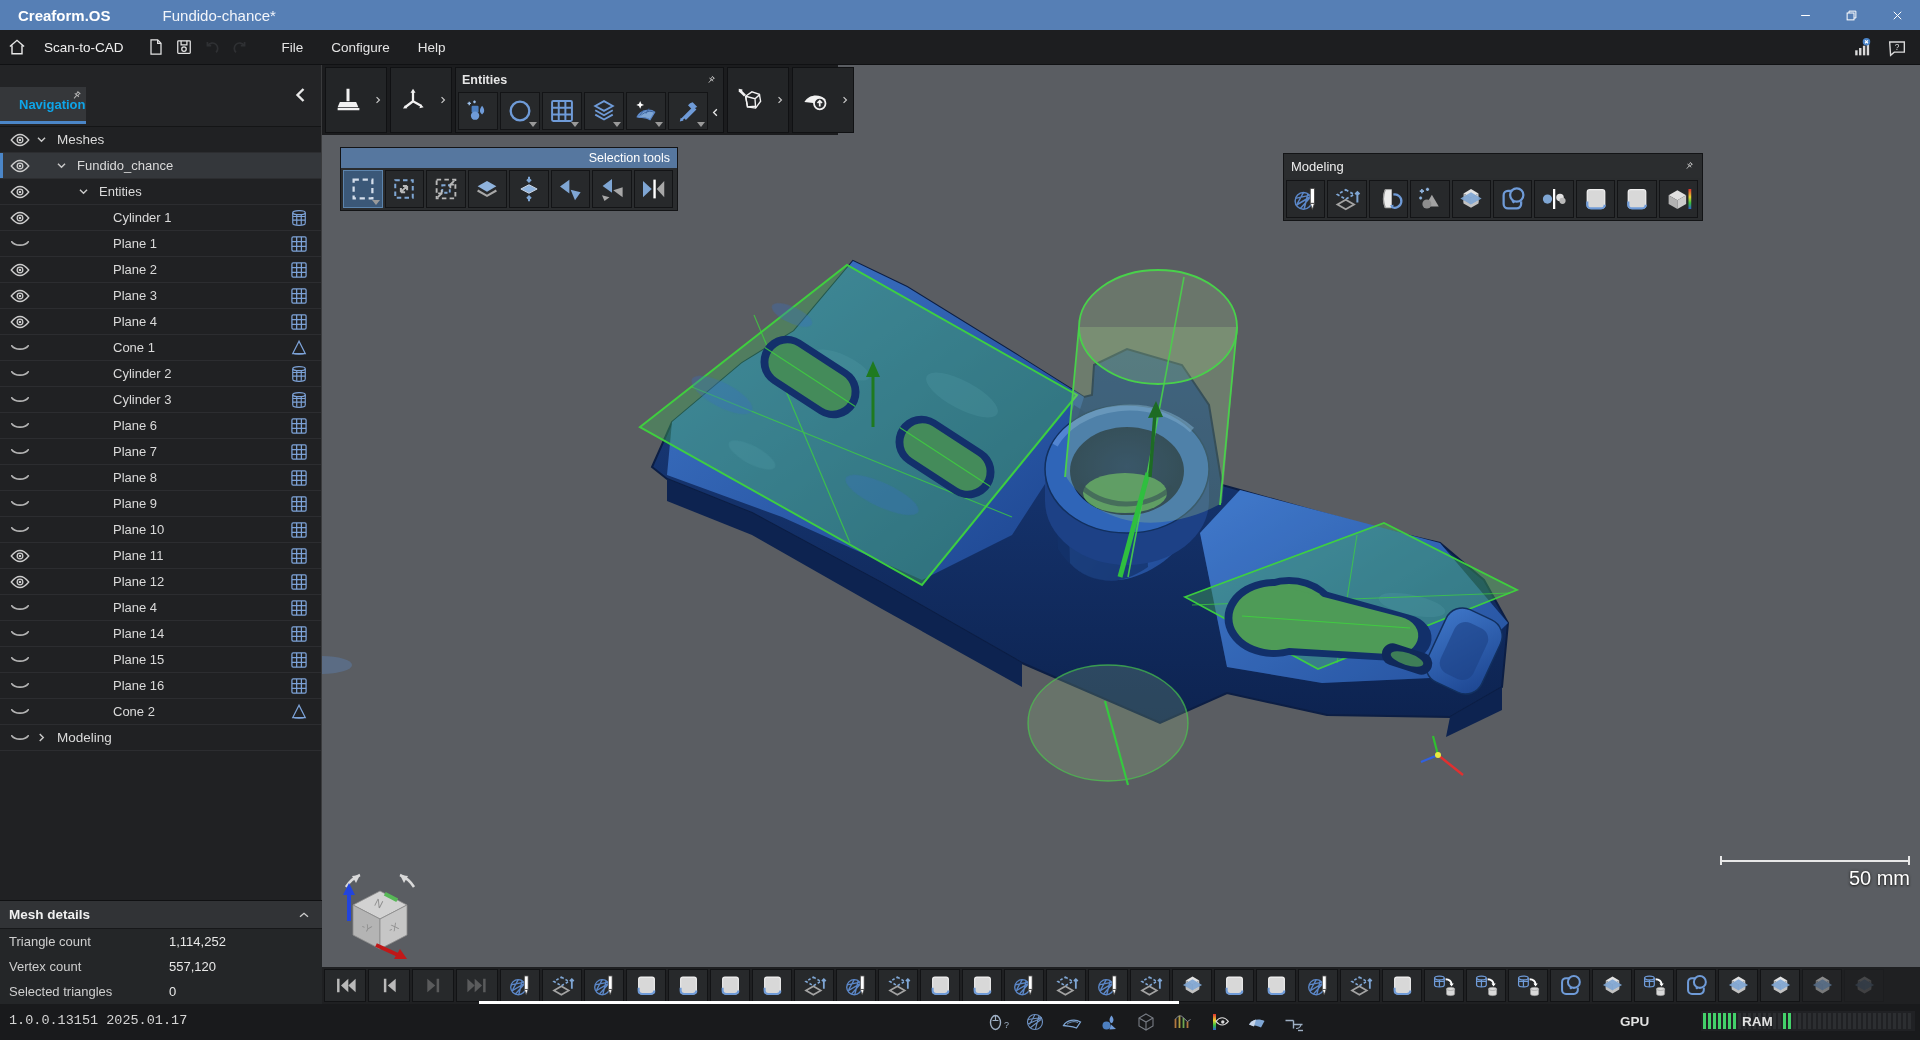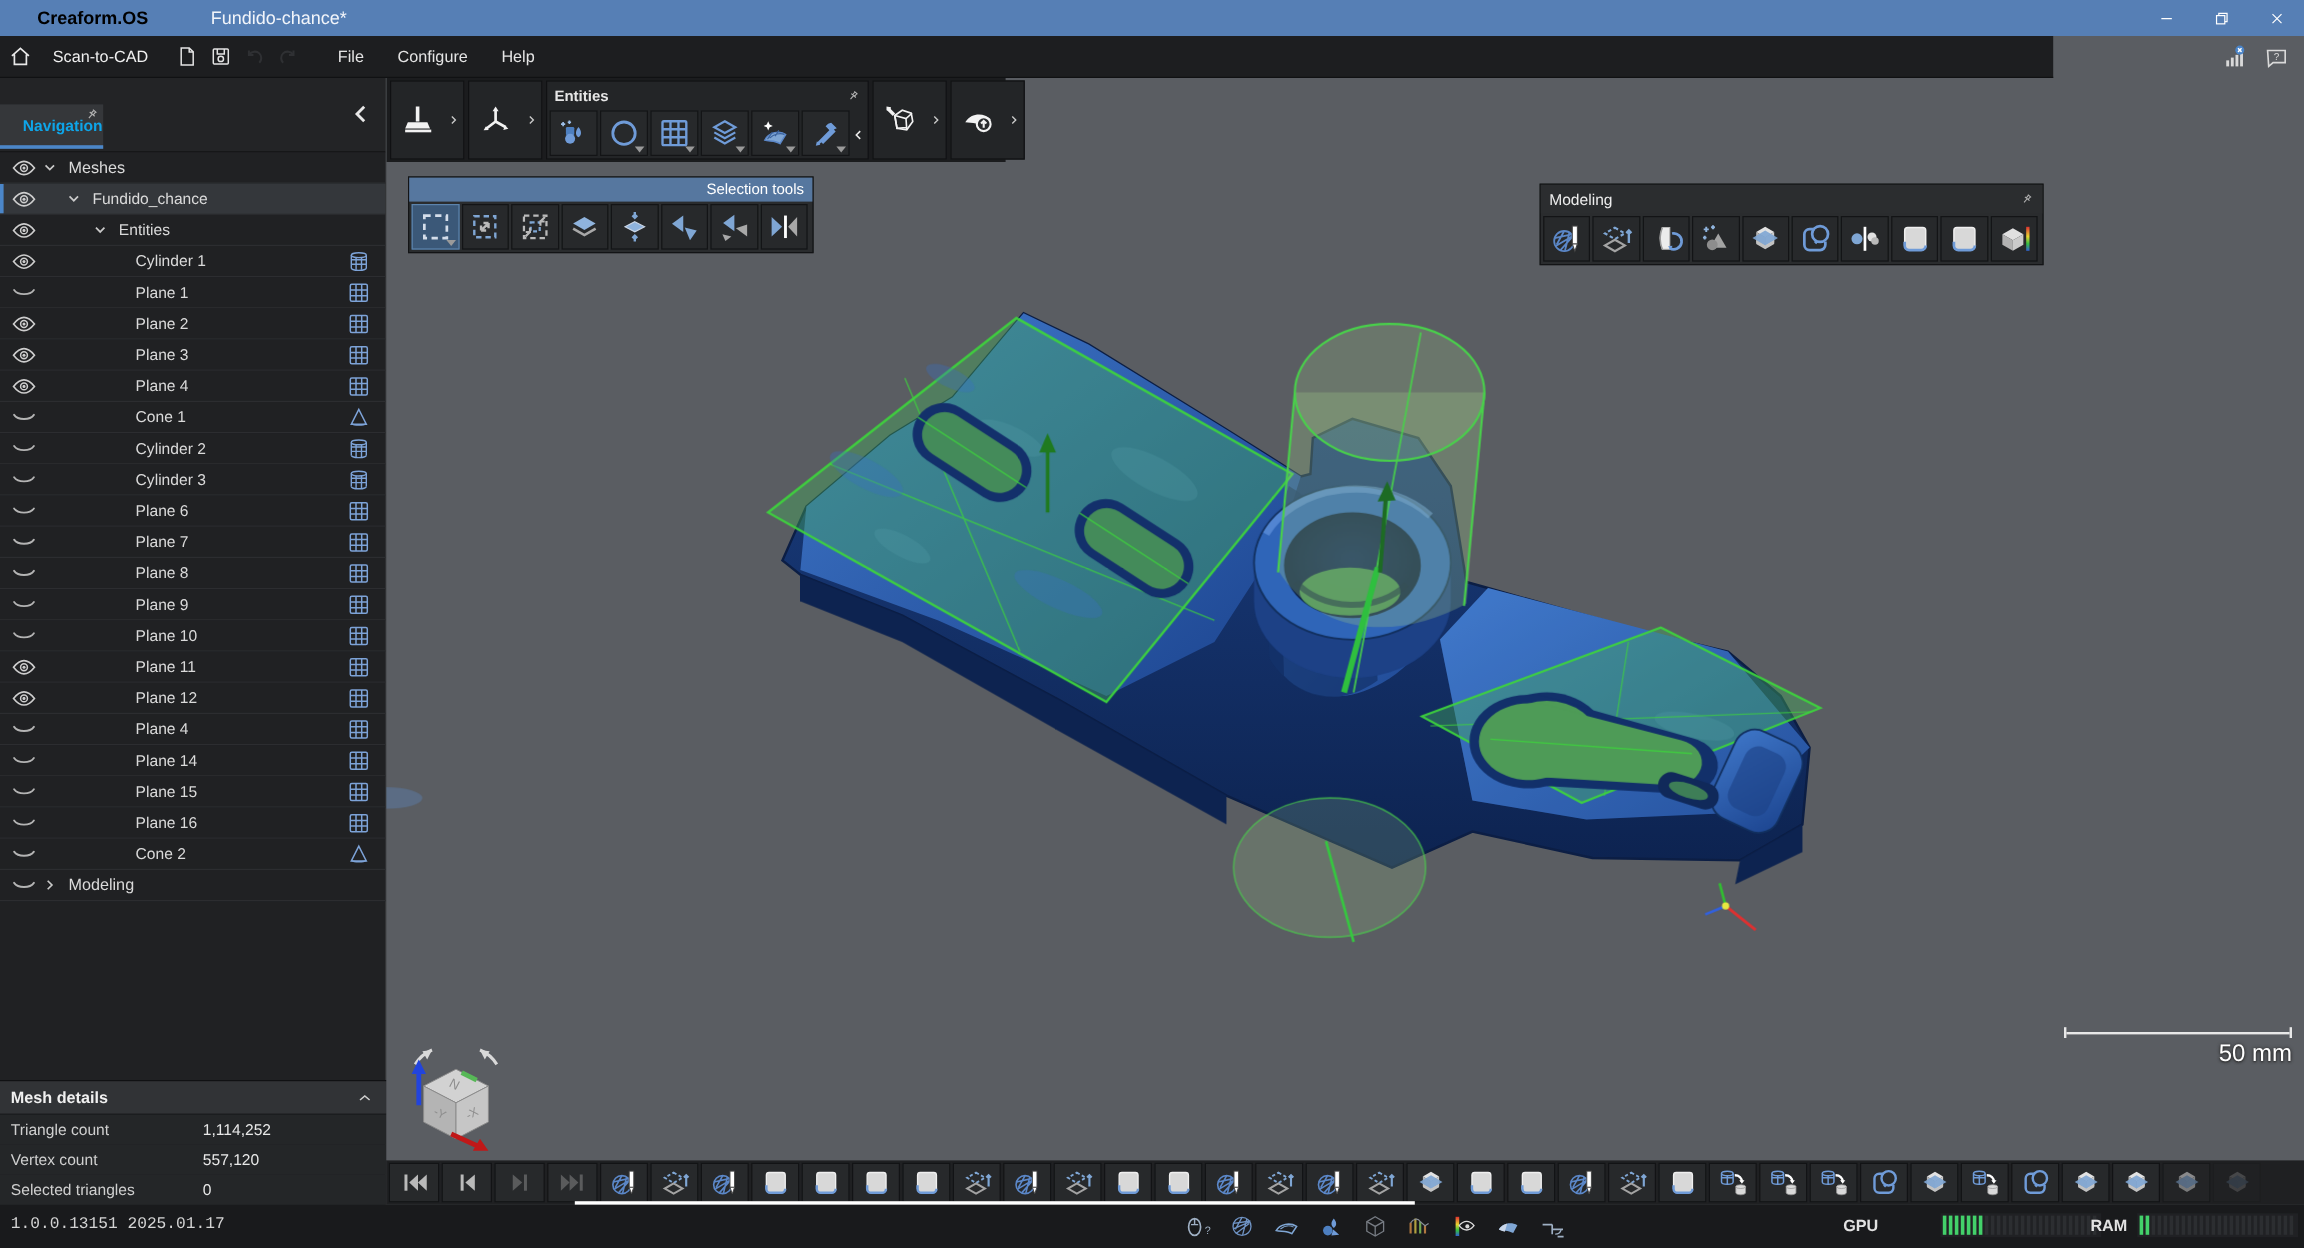--- a/index.html
+++ b/index.html
@@ -2,28 +2,28 @@
 <html><head>
 <meta charset="utf-8">
 <style>
   html,body{margin:0;padding:0;background:#000;}
   *{box-sizing:border-box;}
   body{font-family:"Liberation Sans",sans-serif;-webkit-font-smoothing:antialiased;}
   #app{position:relative;width:1920px;height:1040px;overflow:hidden;background:#5a5d62;color:#d6d6d6;}
 
   
   #titlebar{position:absolute;left:0;top:0;width:1920px;height:30px;background:#567fb5;display:flex;align-items:center;}
-  #titlebar .app{font-weight:bold;font-size:15px;color:#000000;margin-left:31px;}
+  #titlebar .app{font-weight:bold;font-size:15px;color:#ffffff;margin-left:18px;}
   #titlebar .proj{font-size:15px;color:#f2f5fa;margin-left:52px;}
   #winctl{position:absolute;right:0;top:0;height:30px;display:flex;}
   #winctl .wbtn{width:46px;height:30px;display:flex;align-items:center;justify-content:center;}
   #winctl svg{width:15px;height:15px;stroke:#fff;stroke-width:1.6;fill:none;}
 
   
-  #menubar{position:absolute;left:0;top:30px;width:1711px;height:35px;background:#1d1e20;display:flex;align-items:center;border-bottom:1px solid #101113;}
+  #menubar{position:absolute;left:0;top:30px;width:1920px;height:35px;background:#1d1e20;display:flex;align-items:center;border-bottom:1px solid #101113;}
   #menubar .mi{display:flex;align-items:center;justify-content:center;height:35px;}
   #menubar svg{width:20px;height:20px;}
   .menu-text{font-size:13.5px;color:#e4e4e4;padding:0 14px;}
   #workflow{font-size:13.5px;color:#f0f0f0;margin:0 18px 0 10px;}
   #menubar .dim svg{opacity:.32;}
   #menu-right{position:absolute;right:6px;top:30px;height:35px;display:flex;align-items:center;gap:12px;padding-right:6px;}
   #menu-right svg{width:22px;height:22px;}
 
   
   #navpanel{position:absolute;left:0;top:65px;width:322px;height:939px;background:#202123;border-right:1px solid #3a3b3d;}
@@ -111,21 +111,21 @@
   .op.faded2{opacity:.2;}
   #tl-progress{position:absolute;left:157px;bottom:0;width:700px;height:3px;background:#fff;}
 
   
   #statusbar{position:absolute;left:0;top:1004px;width:1920px;height:36px;background:#191a1c;}
   #version{position:absolute;left:9px;top:9px;font-size:13.5px;color:#d4d4d4;font-family:Liberation Mono, monospace;}
   #sb-icons{position:absolute;left:985px;top:5px;display:flex;gap:11px;}
   #sb-icons .sbi{width:26px;height:26px;display:flex;align-items:center;justify-content:center;}
   #sb-icons svg{width:24px;height:24px;}
   .meterwrap{position:absolute;top:7px;display:flex;align-items:center;}
-  #gpu-wrap{left:1536px;gap:44px;}
+  #gpu-wrap{left:1620px;gap:44px;}
   #ram-wrap{left:1742px;}
   .mlabel{font-size:13.5px;font-weight:bold;color:#e2e2e2;margin-right:8px;}
   .meter{display:flex;height:20px;align-items:center;background:#202124;padding:0 2px;}
   .meter i{display:block;width:3px;height:16px;margin-right:2px;background:#2c2e31;}
   .meter i.lit{background:#43d16a;}
 </style>
 </head>
 <body>
 
 <svg width="0" height="0" style="position:absolute" aria-hidden="true">

